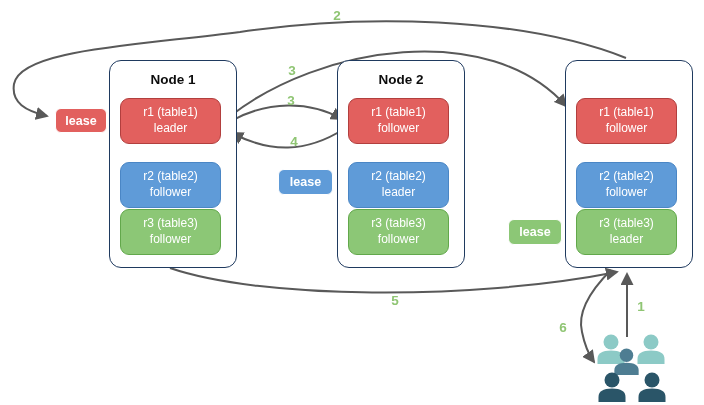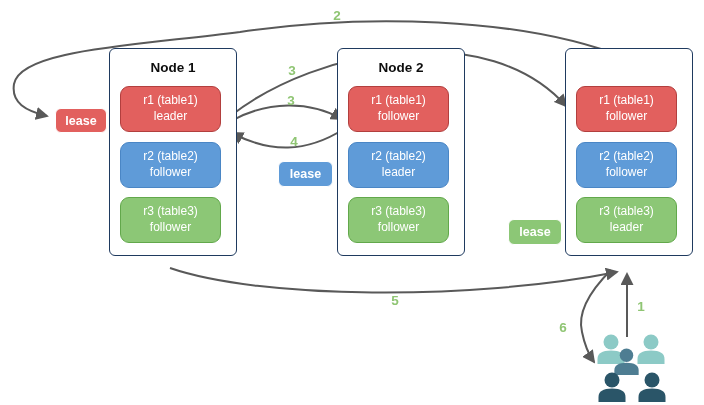--- a/index.html
+++ b/index.html
@@ -2,38 +2,38 @@
 <html style="--node-border: #1f3a5f; --red-fill: #e2605e; --red-stroke: #b23f3e; --blue-fill: #5f9bd8; --blue-stroke: #4a86c5; --green-fill: #8cc776; --green-stroke: #62a84b; --arrow: #595959; --step-label: #8fc573; --users-back: #8ccac6; --users-mid: #4e7d92; --users-front: #2a5568;"><head>
 <meta charset="utf-8">
 <style>
   html,body { margin:0; padding:0; background:#ffffff; }
   .canvas {
     position:relative; width:704px; height:405px; background:#ffffff;
     font-family:"Liberation Sans", sans-serif; overflow:hidden;
   }
   
   .node {
-    position:absolute; top:48px; width:128px; height:208px;
+    position:absolute; top:60px; width:128px; height:208px;
     background:#ffffff; border:1.5px solid var(--node-border);
-    border-radius:6px; box-sizing:border-box;
+    border-radius:12px; box-sizing:border-box;
   }
   .n1 { left:109px; } .n2 { left:337px; } .n3 { left:565px; }
   .node-title {
     position:absolute; top:11px; left:0; right:0; text-align:center;
     font-weight:bold; font-size:13.5px; color:#0d0d0d;
   }
   .replica {
     position:absolute; left:10px; width:101px; height:46px;
     border-radius:9px; box-sizing:border-box; border:1px solid;
     display:flex; flex-direction:column; align-items:center; justify-content:center;
     color:#ffffff; font-size:12px; line-height:1.3; text-align:center;
   }
   .row1 { top:37px; } .row2 { top:93px; } .row3 { top:148px; }
   .red   { background:var(--red-fill);   border-color:var(--red-stroke); }
-  .blue  { background:var(--blue-fill);  border-color:var(--blue-stroke); }
+  .blue  { background:var(--blue-fill);  border-color:var(--blue-stroke);margin-top:8px; }
   .green { background:var(--green-fill); border-color:var(--green-stroke); }
   
   .lease {
     position:absolute; border-radius:6px; border:1px solid;
     color:#ffffff; font-size:12.5px;
     display:flex; align-items:center; justify-content:center; box-sizing:border-box;font-weight:bold;
   }
   .lease-red   { left:55px;  top:108px; width:52px; height:25px; }
   .lease-blue  { left:278px; top:161px; width:55px; height:26px; }
   .lease-green { left:508px; top:219px; width:54px; height:26px; }

